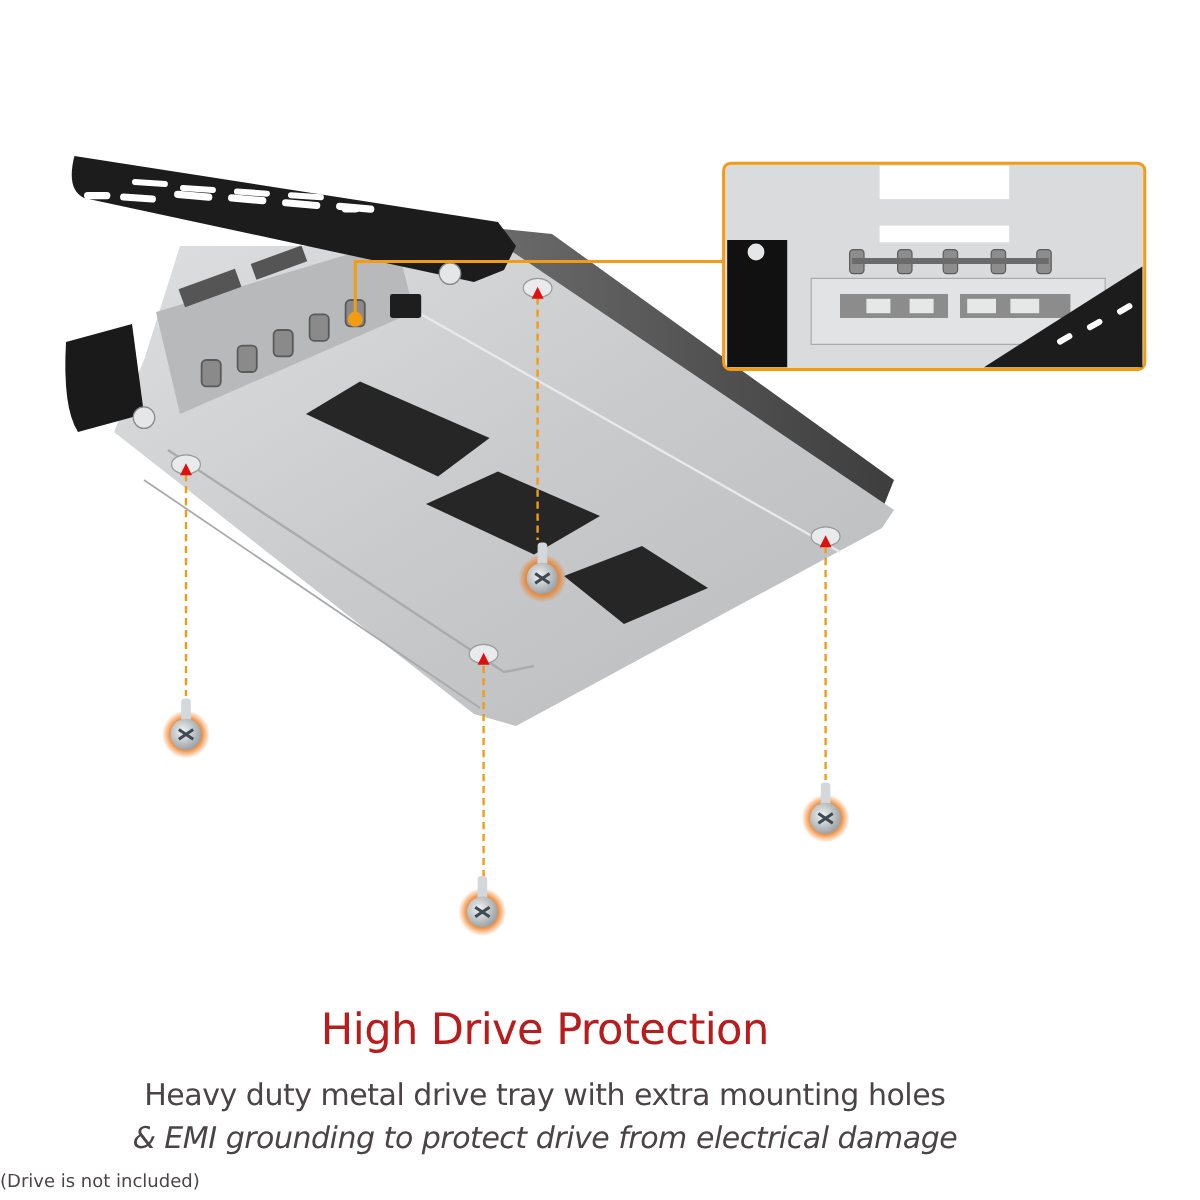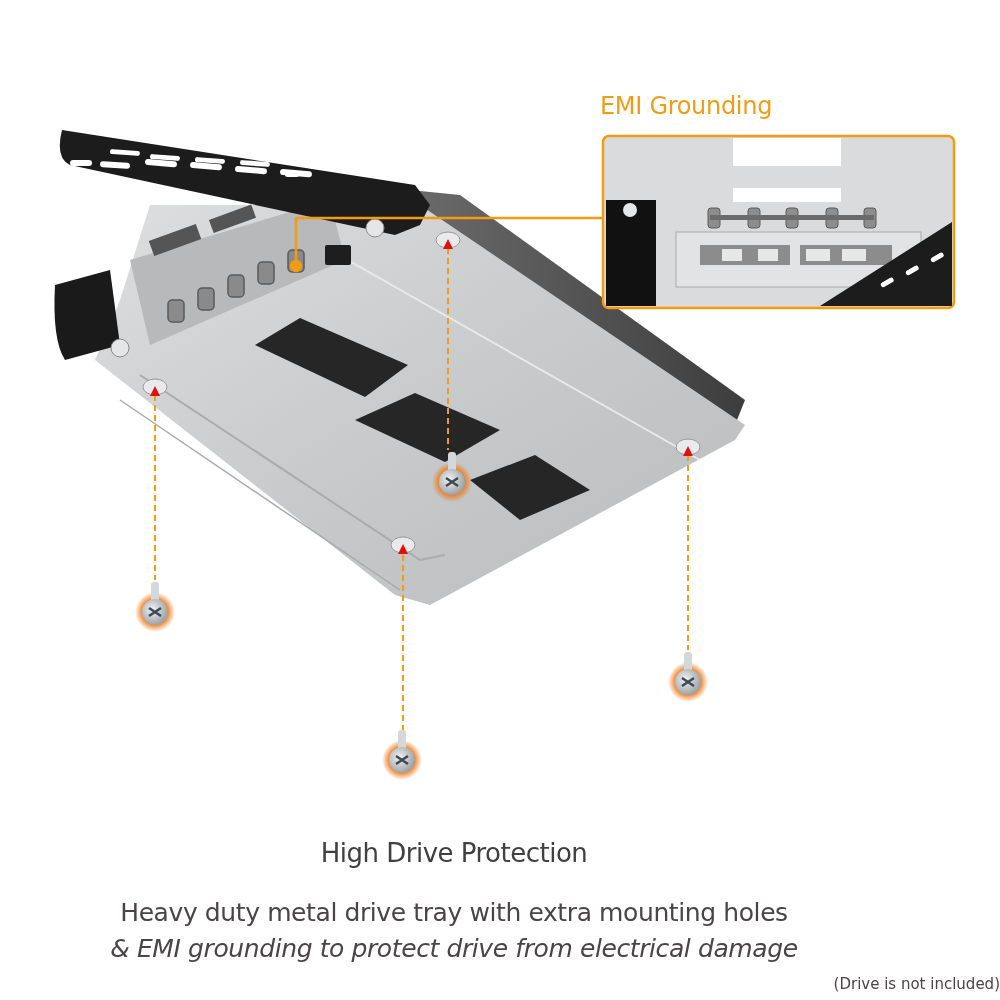--- a/index.html
+++ b/index.html
@@ -1,23 +1,23 @@
 <!DOCTYPE html>
 <html><head>
 <meta charset="utf-8">
 <style>
   html, body { margin: 0; padding: 0; background: #ffffff; }
   .stage { position: relative; width: 1000px; height: 1000px; overflow: hidden; background: #fff; font-family: "Liberation Sans", "DejaVu Sans", sans-serif; }
   .art { position: absolute; left: 0; top: 0; width: 1000px; height: 1000px; }
   .callout-title { position: absolute; left: 600px; top: 92px; font-size: 24px; color: #f39c12; font-family: "DejaVu Sans", sans-serif; letter-spacing: -0.3px; }
-  .headline { position: absolute; left: 0; width: 908px; top: 838px; text-align: center; font-size: 26px; color: #404040; font-family: "DejaVu Sans", sans-serif; letter-spacing: -0.5px; }
+  .headline { position: absolute; left: 0; width: 908px; top: 838px; text-align: center; font-size: 36px; color: #b91c1c; font-family: "DejaVu Sans", sans-serif; letter-spacing: -0.5px; }
   .desc { position: absolute; left: 0; width: 908px; text-align: center; font-size: 25px; color: #4a4446; font-family: "DejaVu Sans", sans-serif; letter-spacing: -0.4px; }
   .desc.l1 { top: 898px; }
   .desc.l2 { top: 934px; font-style: italic; }
-  .note { position: absolute; left: 0; width: 1000px; top: 975px; text-align: right; font-size: 15px; color: #4a4446; font-family: "DejaVu Sans", sans-serif; }
+  .note { position: absolute; left: 0; width: 1000px; top: 975px; text-align: left; font-size: 15px; color: #4a4446; font-family: "DejaVu Sans", sans-serif; }
 </style>
 </head>
 <body>
 
 <div class="stage">
 
   <svg class="art" viewBox="0 0 1000 1000">
     <defs>
       <linearGradient id="metal" x1="0" y1="0" x2="1" y2="1">
         <stop offset="0" stop-color="#dcdedf"></stop>
@@ -169,18 +169,17 @@
       </g>
       <g>
         <circle cx="402" cy="760" r="20" fill="url(#screwglow)"></circle>
         <rect x="398" y="730" width="8" height="22" rx="3" fill="#d5d8da"></rect>
         <circle cx="402" cy="760" r="13" fill="url(#screwhead)"></circle>
         <path d="M396,756 L408,764 M408,756 L396,764" stroke="#3d4a52" stroke-width="2.5"></path>
       </g>
     </g>
   </svg>
 
-  <div class="callout-title">EMI Grounding</div>
   <div class="headline">High Drive Protection</div>
   <div class="desc l1">Heavy duty metal drive tray with extra mounting holes</div>
   <div class="desc l2">&amp; EMI grounding to protect drive from electrical damage</div>
   <div class="note">(Drive is not included)</div>
 </div>
 
 </body></html>

